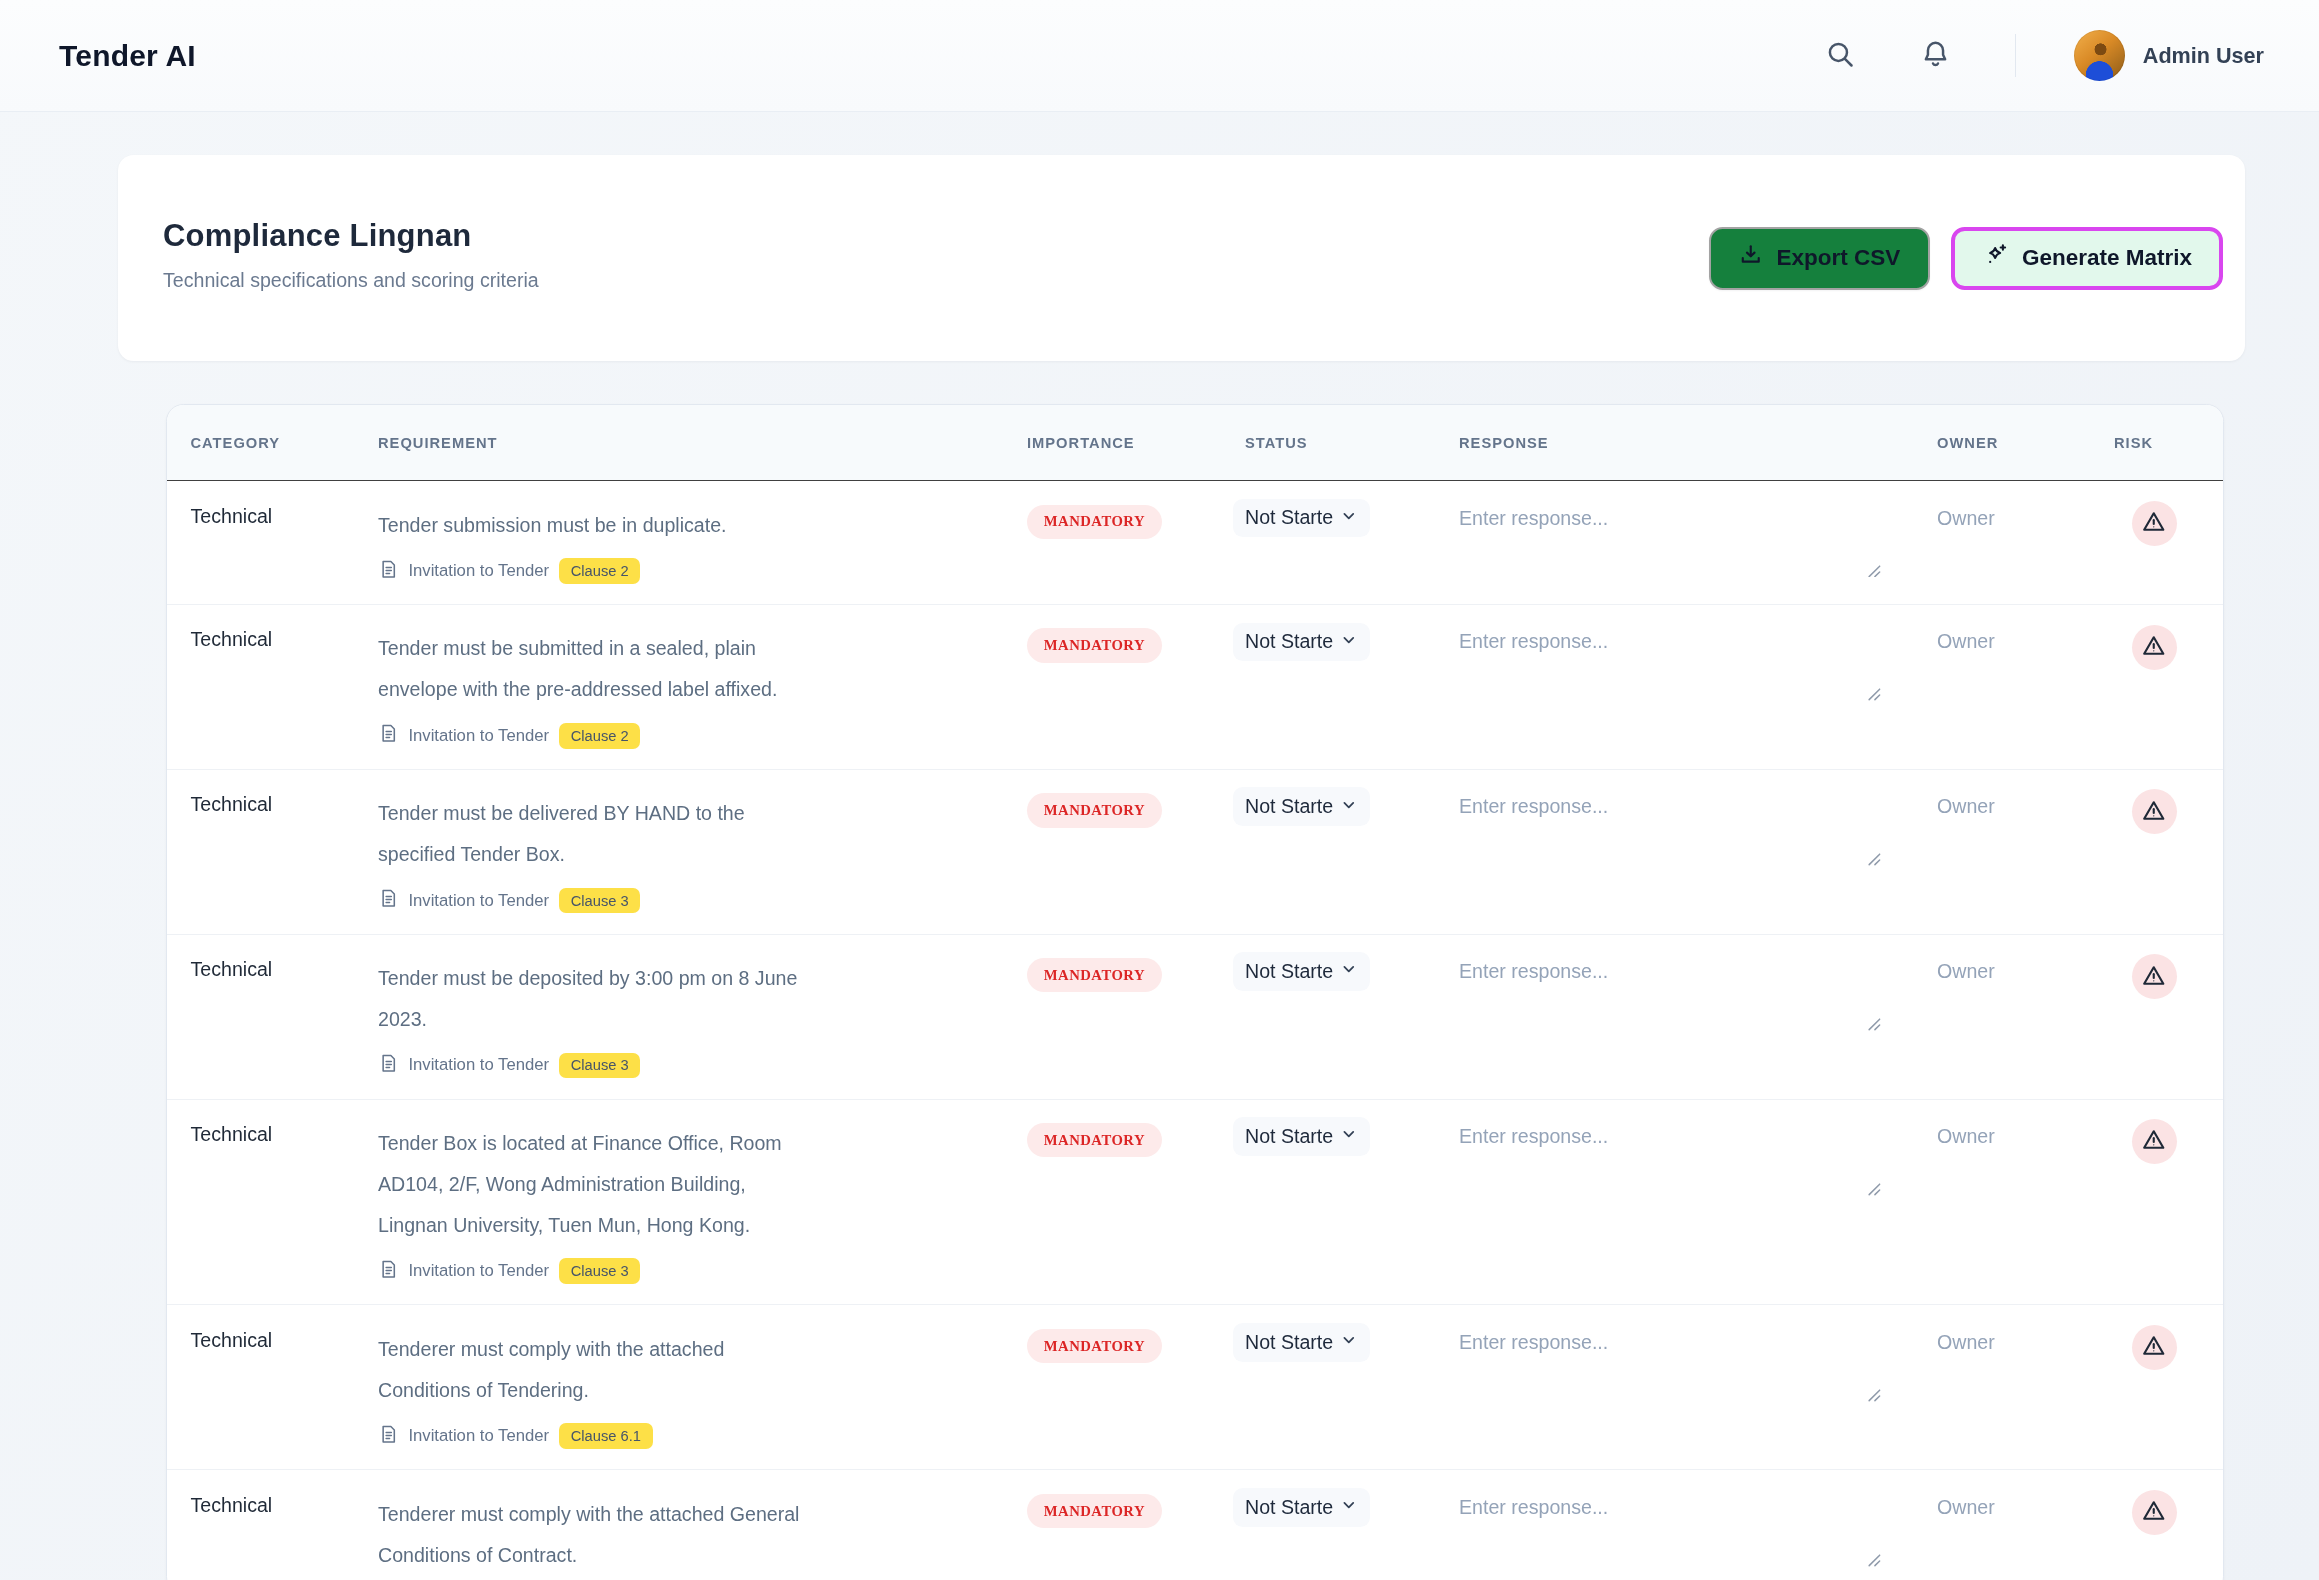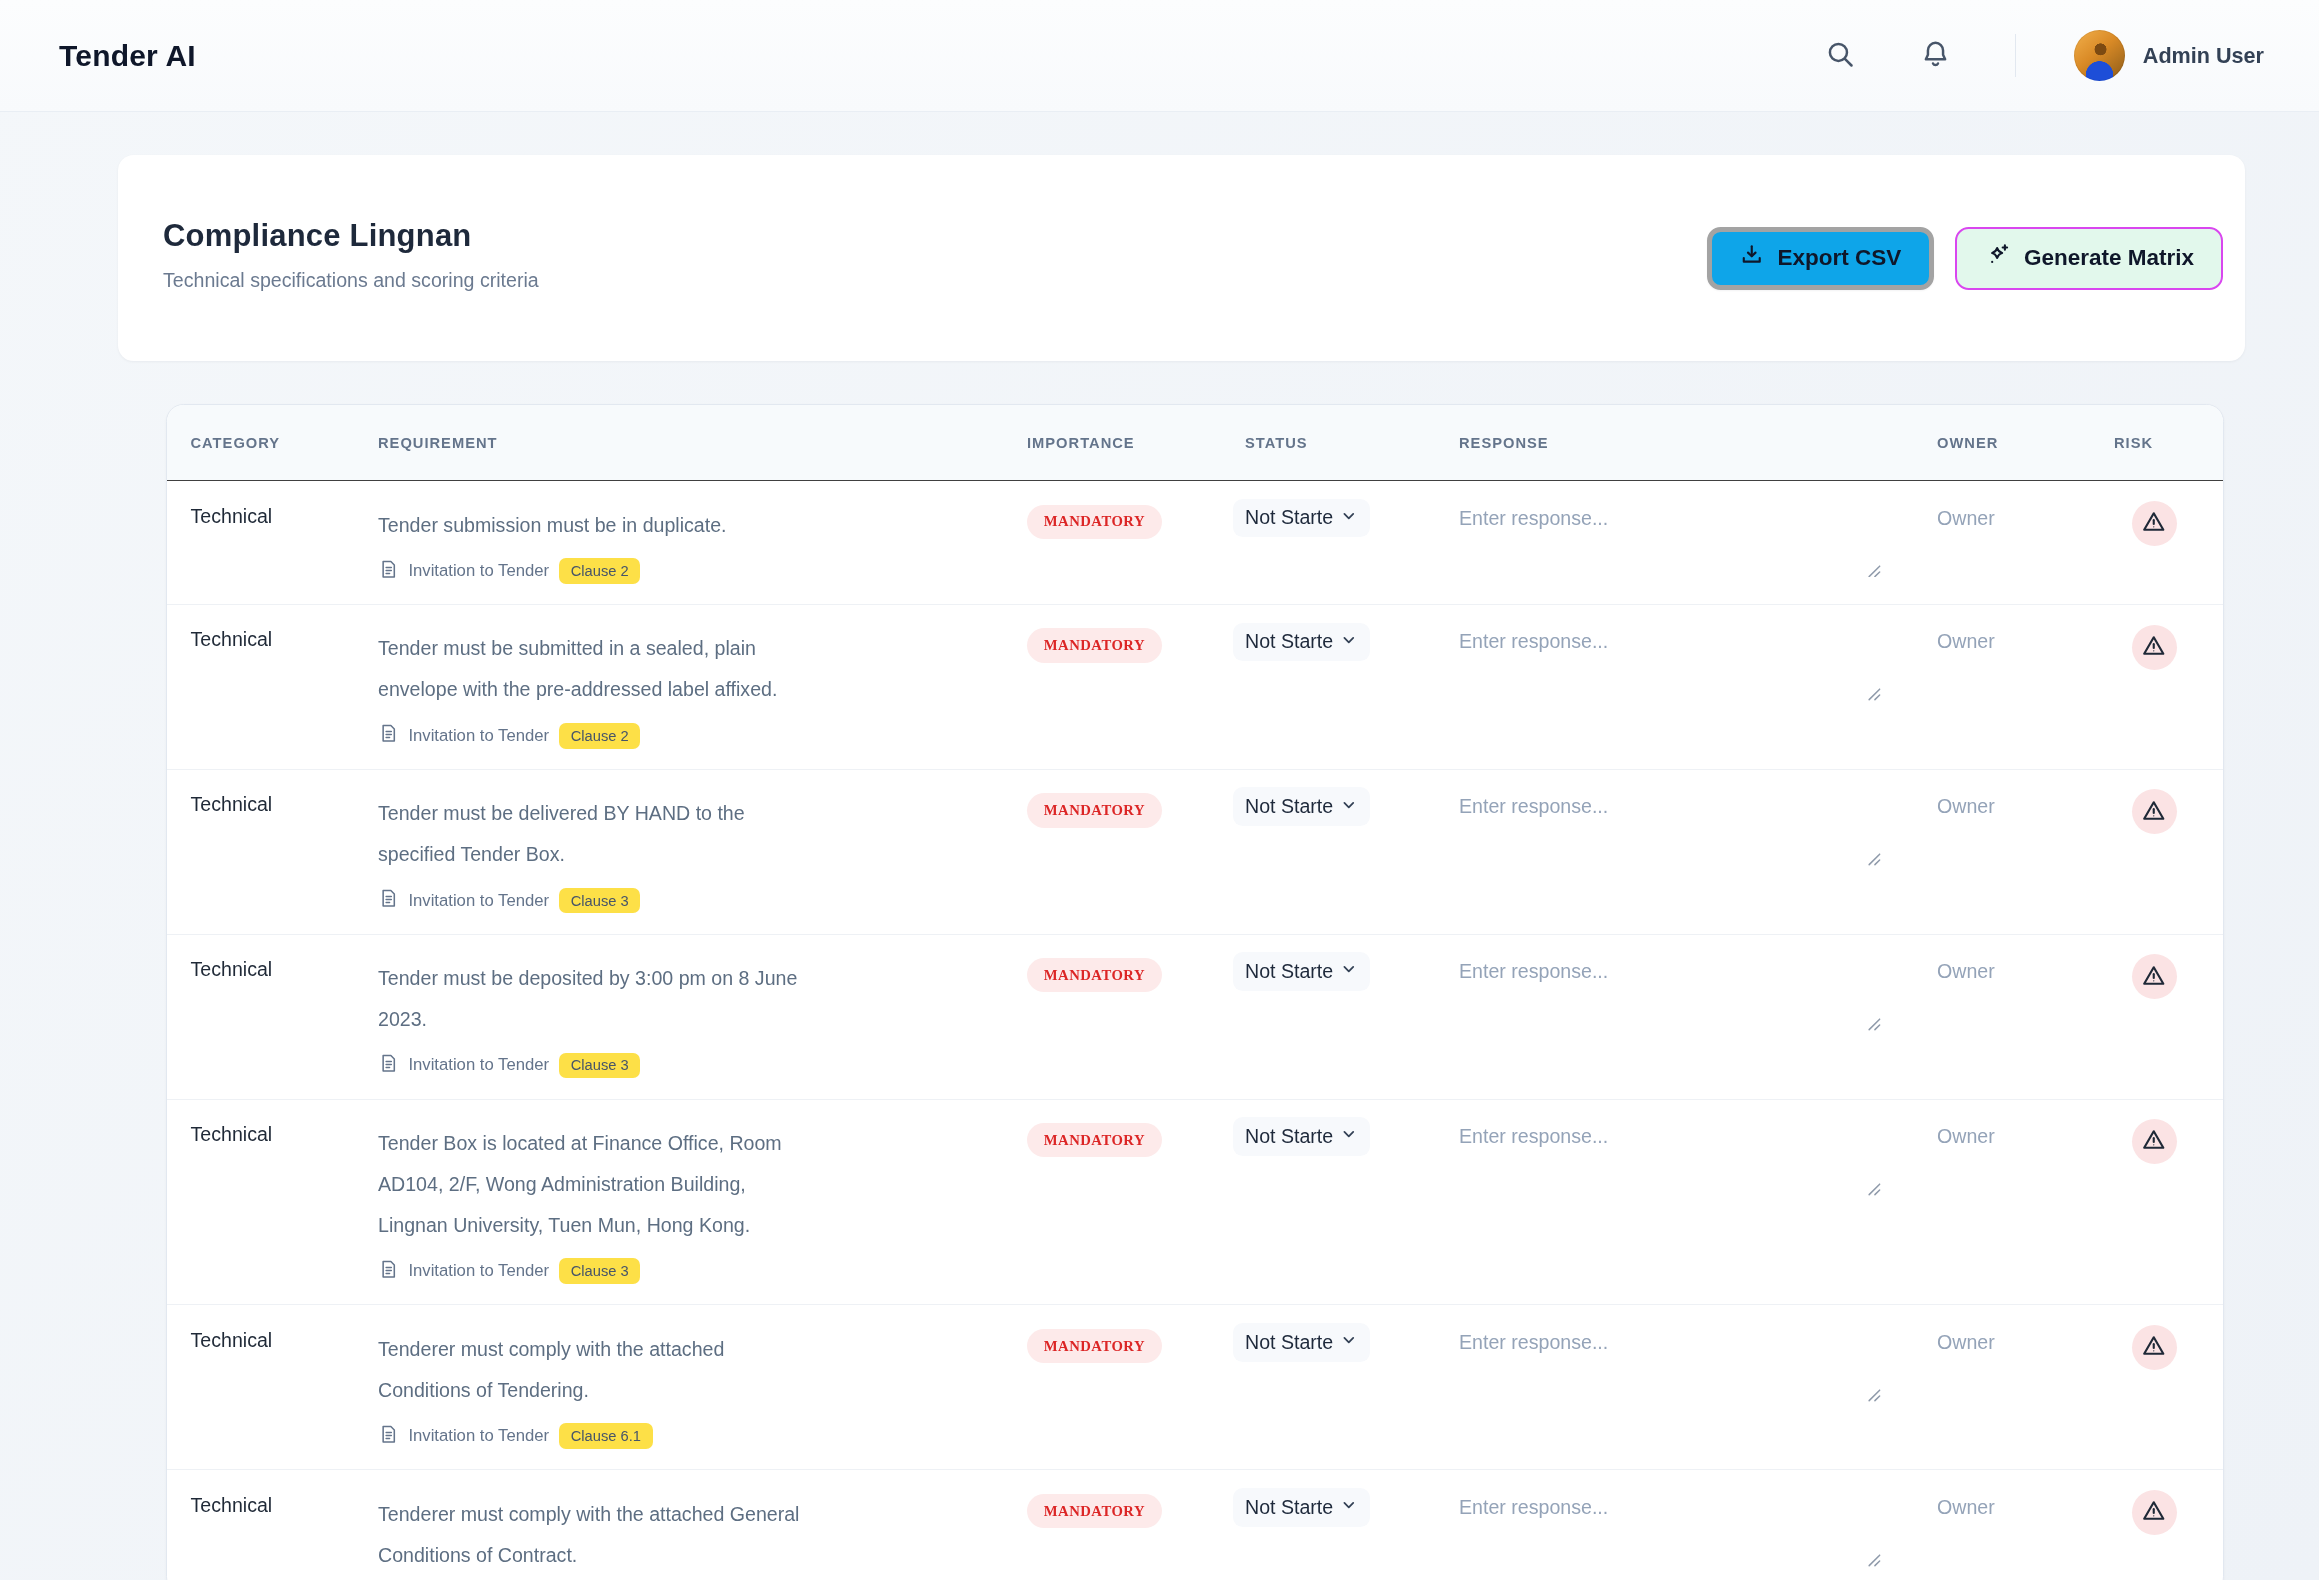--- a/index.html
+++ b/index.html
@@ -49,23 +49,23 @@
   .page-title { font-size:31px; font-weight:600; color:#1e293b; letter-spacing:0.2px; }
   .page-subtitle { font-size:19.6px; color:#6b7a90; margin-top:15.7px; }
   .actions { display:flex; align-items:center; gap:21.6px; }
   .btn {
     display:inline-flex; align-items:center; gap:12.7px;
     height:63px; padding:0 27.4px; border-radius:13.7px;
     font-family:"Liberation Sans",sans-serif;
     font-size:22.5px; font-weight:700; color:#0f172a; cursor:pointer;
   }
   .btn svg { flex:0 0 auto; }
-  .btn-export { background:#0ea5e9; border:5px solid #a3a3a3; box-shadow:0 1px 2px rgba(15,23,42,.05); }
+  .btn-export { background:#15803d; border:2px solid #a3a3a3; box-shadow:0 1px 2px rgba(15,23,42,.05); }
   .btn-save { background:#e8f1fd; border:1px solid #cfe0fb; }
-  .btn-generate { background:#e2f8ec; border:2px solid #d946ef; }
+  .btn-generate { background:#e2f8ec; border:4px solid #d946ef; }
 
   
   .table-wrap {
     position:absolute; left:166px; top:404px; width:2058px;
     background:#ffffff; border:1.5px solid #e2e8f0; border-radius:17.6px;
     overflow:hidden;
     box-shadow:0 1px 2.9px rgba(15,23,42,.04);
   }
   .grid-row { display:grid; grid-template-columns:211px 649px 218px 214px 478px 177px 109px; }
   .thead-row { background:#f7fafc; border-bottom:1px solid #404040; height:76px; align-items:center; }

